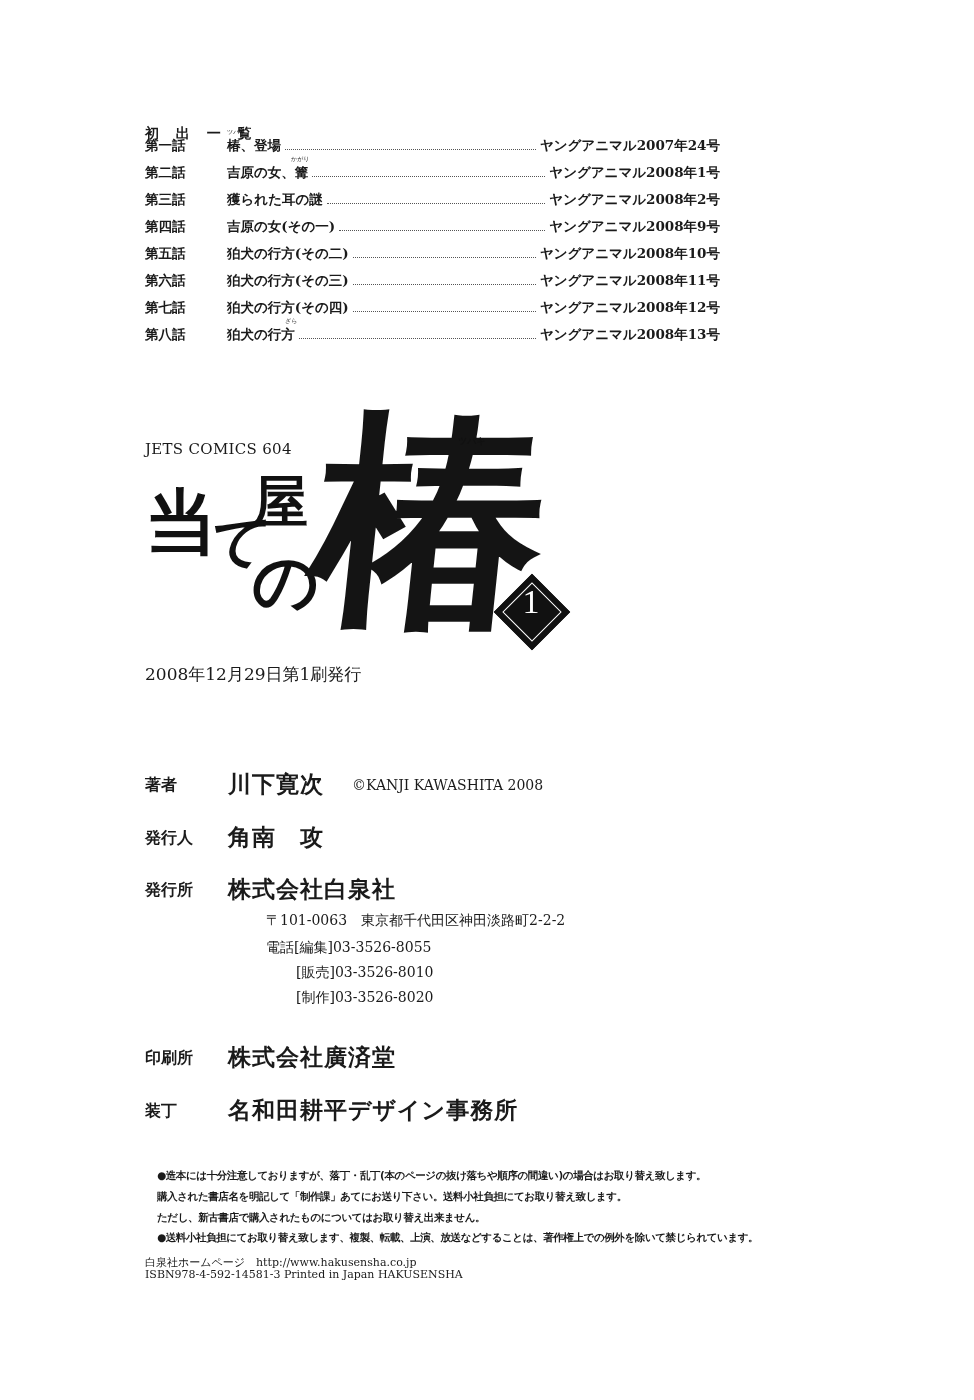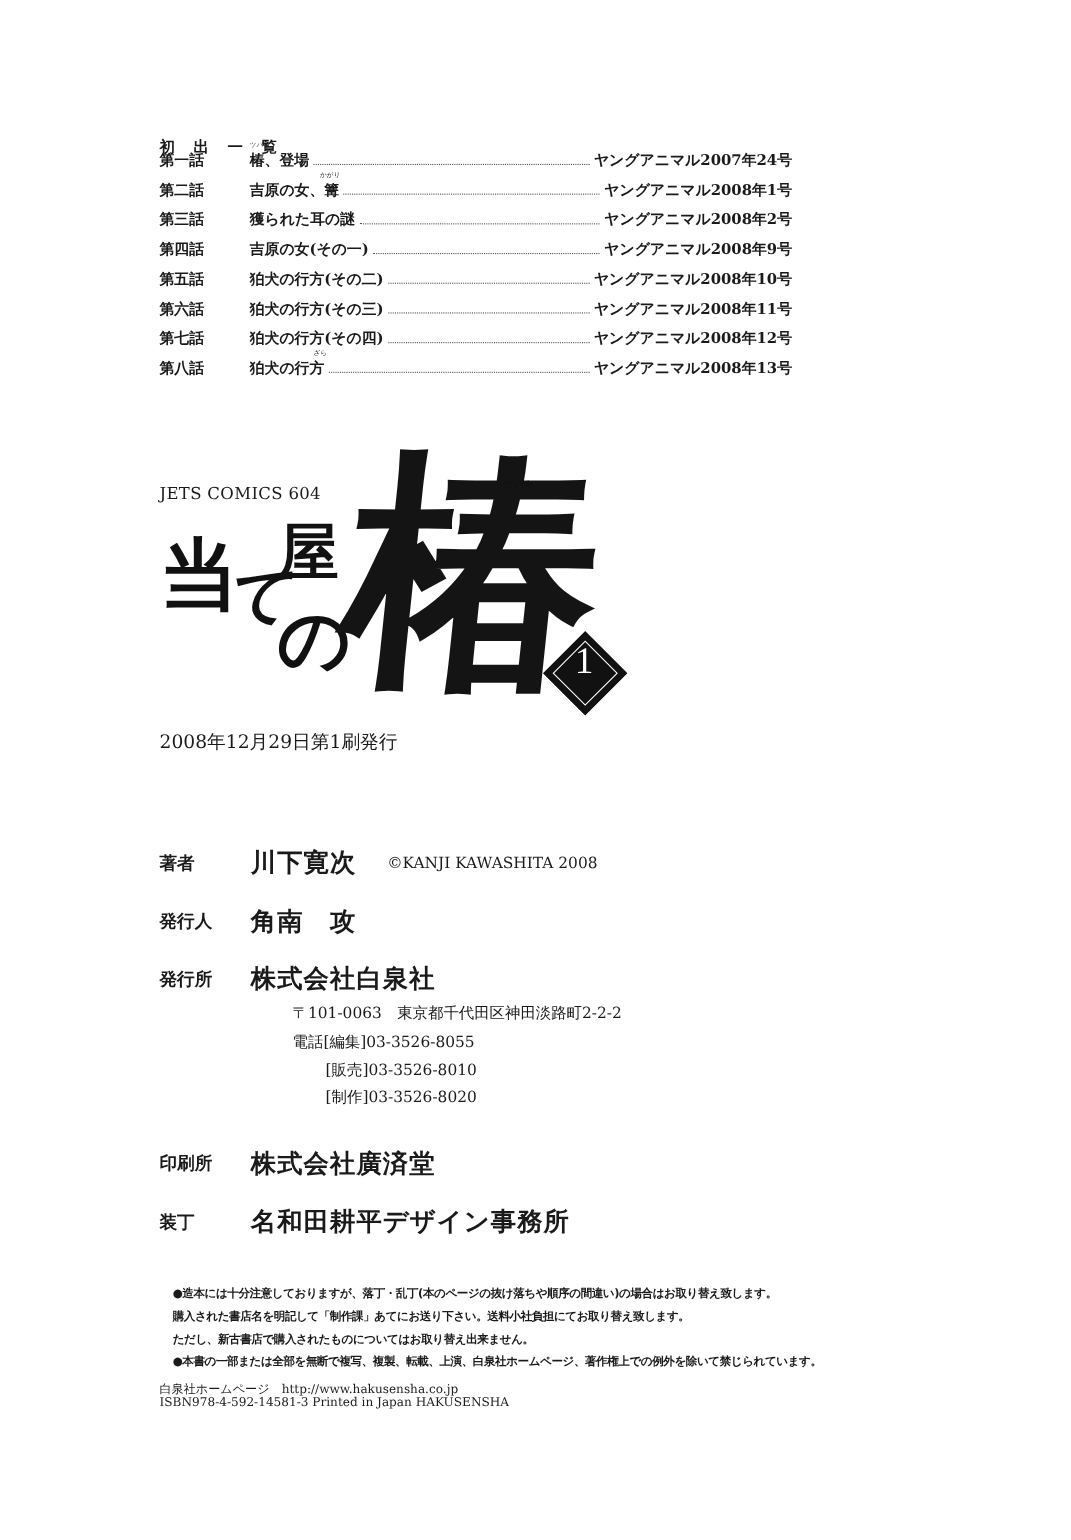--- a/index.html
+++ b/index.html
@@ -130,16 +130,16 @@
 
 <div class="abs cred-label" style="top:1048px">印刷所</div>
 <div class="abs cred-value" style="top:1042px">株式会社廣済堂</div>
 
 <div class="abs cred-label" style="top:1101px">装丁</div>
 <div class="abs cred-value" style="top:1095px">名和田耕平デザイン事務所</div>
 
 <div class="abs notice" style="top:1169px">●造本には十分注意しておりますが、落丁・乱丁(本のページの抜け落ちや順序の間違い)の場合はお取り替え致します。</div>
 <div class="abs notice" style="top:1190px">購入された書店名を明記して「制作課」あてにお送り下さい。送料小社負担にてお取り替え致します。</div>
 <div class="abs notice" style="top:1211px">ただし、新古書店で購入されたものについてはお取り替え出来ません。</div>
-<div class="abs notice" style="top:1231px">●本書の一部または全部を無断で複写、複製、転載、上演、白泉社ホームページ、著作権上での例外を除いて禁じられています。</div>
+<div class="abs notice" style="top:1231px">●送料小社負担にてお取り替え致します、複製、転載、上演、放送などすることは、著作権上での例外を除いて禁じられています。</div>
 
 <div class="abs isbn">ISBN978-4-592-14581-3  Printed in Japan  HAKUSENSHA</div>
 <div class="abs homepage">白泉社ホームページ　http://www.hakusensha.co.jp</div>
 
 </body></html>

